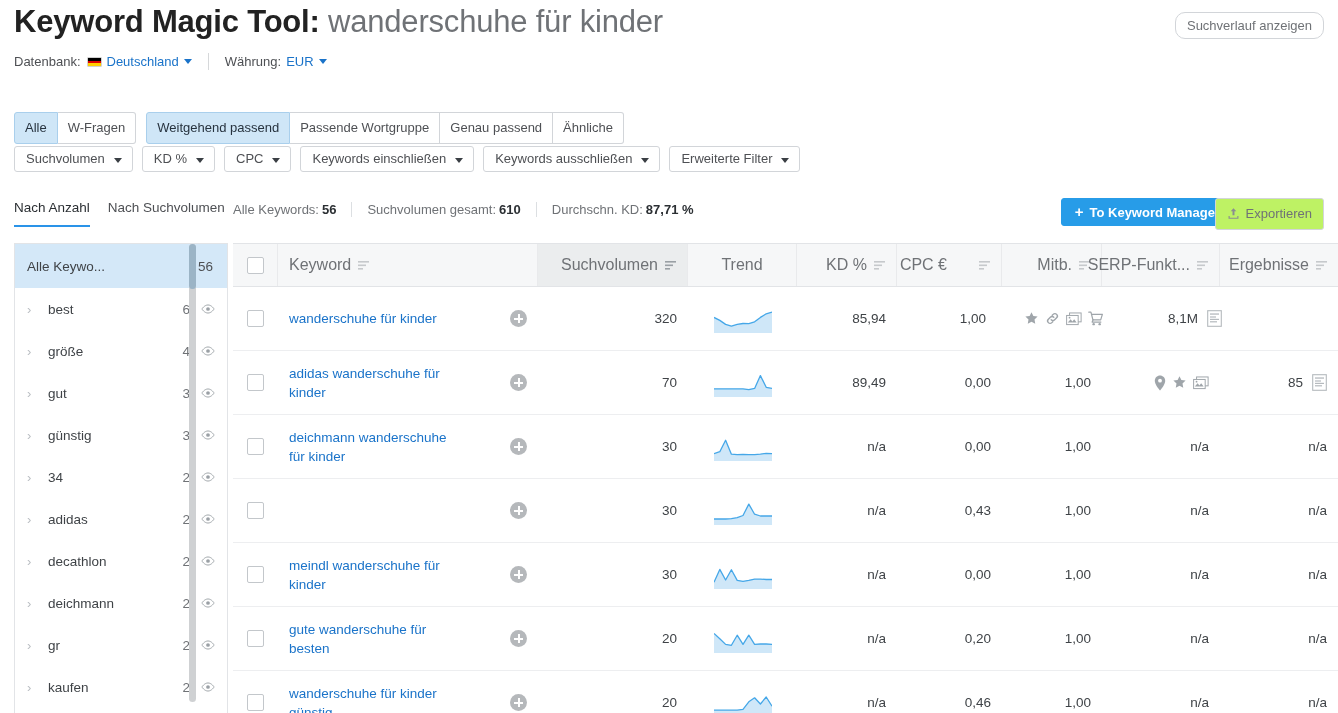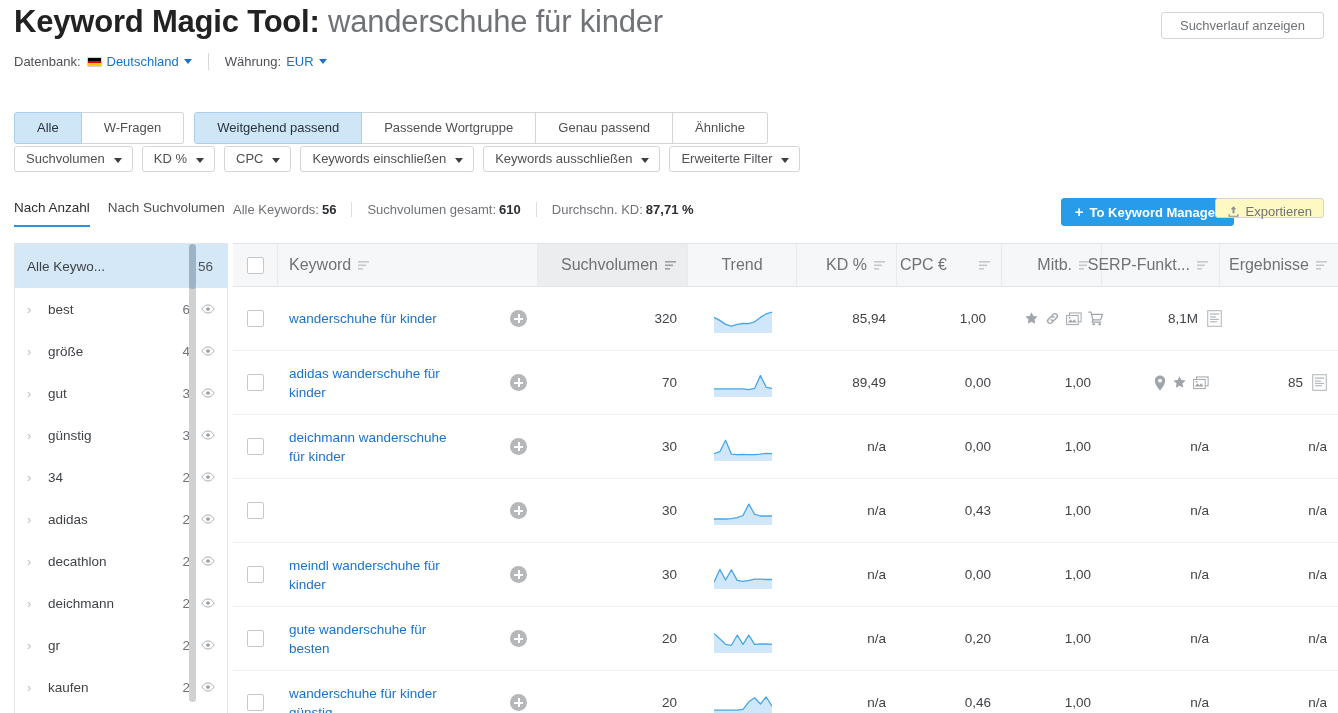--- a/index.html
+++ b/index.html
@@ -42,31 +42,31 @@
     display: inline-block; margin-left: 5px; width: 0; height: 0;
     border-left: 4.5px solid transparent; border-right: 4.5px solid transparent;
     border-top: 5.5px solid #1a73c9; vertical-align: middle;
   }
   .meta-sep {
     display: inline-block; width: 1px; height: 17px;
     background: #d6d8da; margin: 0 16px;
   }
   .btn-history {
     position: absolute; right: 14px; top: 12px;
-    height: 27px; padding: 0 18px; line-height: 25px;
+    height: 27px; padding: 0 11px; line-height: 25px;
     font-size: 13px; color: #6f7276;
-    background: #fff; border: 1px solid #d2d5d9; border-radius: 3px;
+    background: #fff; border: 1px solid #d2d5d9; border-radius: 10px;
     cursor: pointer; white-space: nowrap;
   }
 
   
   .match-bar { position: absolute; left: 14px; top: 112px; display: flex; align-items: center; gap: 10px; }
   .seg { display: flex; }
   .seg .segbtn {
-    height: 32px; line-height: 24px; padding: 0 22px; font-size: 13px;
+    height: 32px; line-height: 24px; padding: 0 10px; font-size: 13px;
     background: #fff; border: 1px solid #d2d5d9; border-left-width: 0;
     color: #4e5054; cursor: pointer; white-space: nowrap;
   }
   .seg .segbtn:first-child { border-left-width: 1px; border-radius: 3px 0 0 3px; }
   .seg .segbtn:last-child { border-radius: 0 3px 3px 0; }
   .seg .segbtn.active { background: #cfe6f7; border-color: #a9cfec; color: #27333f; }
 
   .filter-bar { position: absolute; left: 14px; top: 146px; display: flex; align-items: center; gap: 9px; }
   .drop {
     height: 26px; line-height: 24px; padding: 0 27px 0 11px; font-size: 13px;
@@ -93,22 +93,22 @@
   .stat-sep { display: inline-block; width: 1px; height: 15px; background: #dcdfe2; margin: 0 15px; }
   .btn-kwm {
     position: absolute; right: 104px; top: 2px;
     height: 28px; line-height: 26px; padding: 0 13px;
     background: #279ce8; border: 1px solid #279ce8; border-radius: 3px;
     color: #fff; font-size: 13px; font-weight: bold; cursor: pointer; white-space: nowrap;
   }
   .btn-kwm .plus { font-weight: bold; margin-right: 6px; font-size: 15px; }
   .btn-export {
     position: absolute; right: 14px; top: 2px;
-    height: 20px; line-height: 26px; padding: 0 11px;
-    background: #fef9c3; border: 1px solid #d2d5d9; border-radius: 3px;
+    height: 32px; line-height: 26px; padding: 0 11px;
+    background: #bef264; border: 1px solid #d2d5d9; border-radius: 3px;
     color: #6f7276; font-size: 13px; cursor: pointer; white-space: nowrap;
   }
   .btn-export svg { vertical-align: -2px; margin-right: 6px; }
 
   
   .sidebar {
     position: absolute; left: 14px; top: 243px; width: 214px; height: 470px;
     border: 1px solid #e2e4e7; border-bottom: none; background: #fff; overflow: hidden;
   }
   .sb-all {

